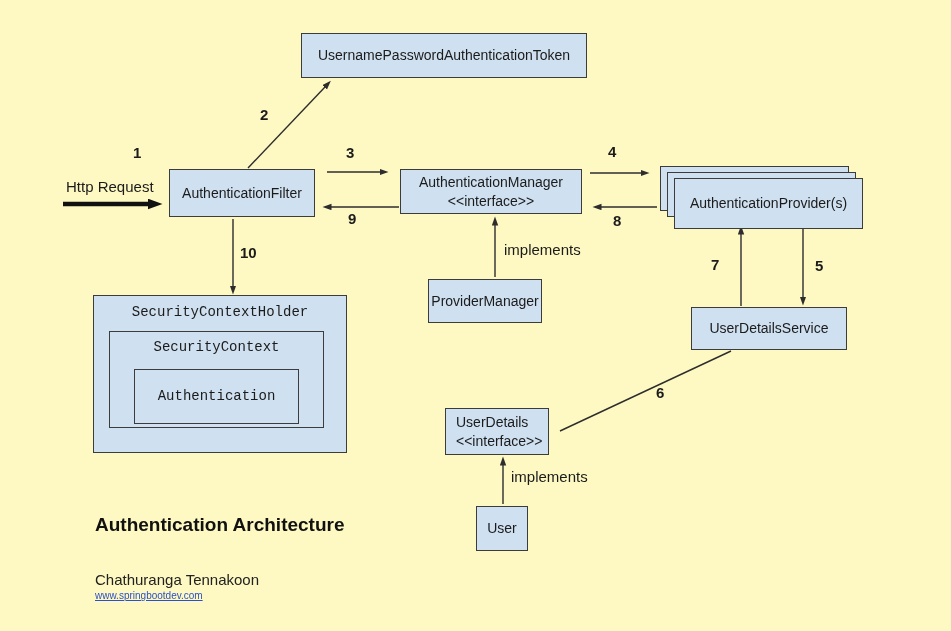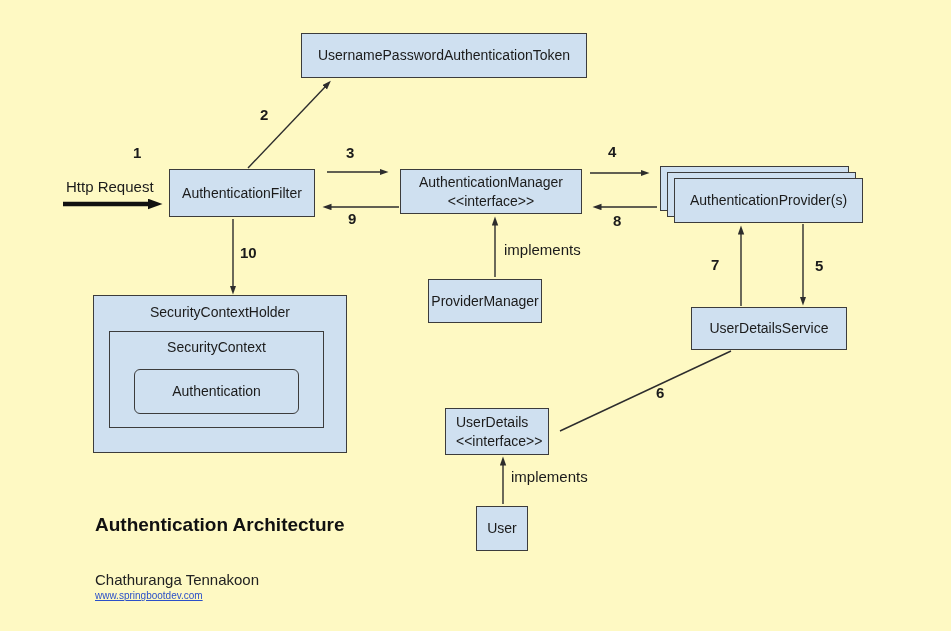--- a/index.html
+++ b/index.html
@@ -68,40 +68,40 @@
 
   <div class="node" style="left:400px;top:169px;width:182px;height:45px;">
     <div class="two-line">
       <span>AuthenticationManager</span>
       <span>&lt;&lt;interface&gt;&gt;</span>
     </div>
   </div>
 
   <div class="stack-back" style="left:660px;top:166px;width:189px;height:45px;"></div>
   <div class="stack-back" style="left:667px;top:172px;width:189px;height:45px;"></div>
-  <div class="node" style="left:674px;top:178px;width:189px;height:45px;">AuthenticationProvider(s)</div>
+  <div class="node" style="left:674px;top:178px;width:189px;height:51px;">AuthenticationProvider(s)</div>
 
   <div class="node" style="left:428px;top:279px;width:114px;height:44px;">ProviderManager</div>
 
   <div class="node" style="left:691px;top:307px;width:156px;height:43px;">UserDetailsService</div>
 
   <div class="node left-align" style="left:445px;top:408px;width:104px;height:47px;">
     <div class="two-line">
       <span>UserDetails</span>
       <span>&lt;&lt;interface&gt;&gt;</span>
     </div>
   </div>
 
   <div class="node" style="left:476px;top:506px;width:52px;height:45px;">User</div>
 
-  <div class="container-node" style="left:93px;top:295px;width:254px;height:158px;">
+  <div class="container-node" style="left:93px;top:295px;width:254px;height:158px;font-family:Liberation Mono, monospace;">
     <div class="container-label">SecurityContextHolder</div>
     <div class="container-node" style="left:15px;top:35px;width:215px;height:97px;">
       <div class="container-label" style="padding-top:7px;">SecurityContext</div>
-      <div class="node" style="left:24px;top:37px;width:165px;height:45px;border-radius:6px;">Authentication</div>
+      <div class="node" style="left:24px;top:37px;width:165px;height:55px;">Authentication</div>
     </div>
   </div>
 
   <div class="text-label" style="left:66px;top:178px;">Http Request</div>
   <div class="edge-label" style="left:133px;top:144px;">1</div>
   <div class="edge-label" style="left:260px;top:106px;">2</div>
   <div class="edge-label" style="left:346px;top:144px;">3</div>
   <div class="edge-label" style="left:608px;top:143px;">4</div>
   <div class="edge-label" style="left:815px;top:257px;">5</div>
   <div class="edge-label" style="left:656px;top:384px;">6</div>

